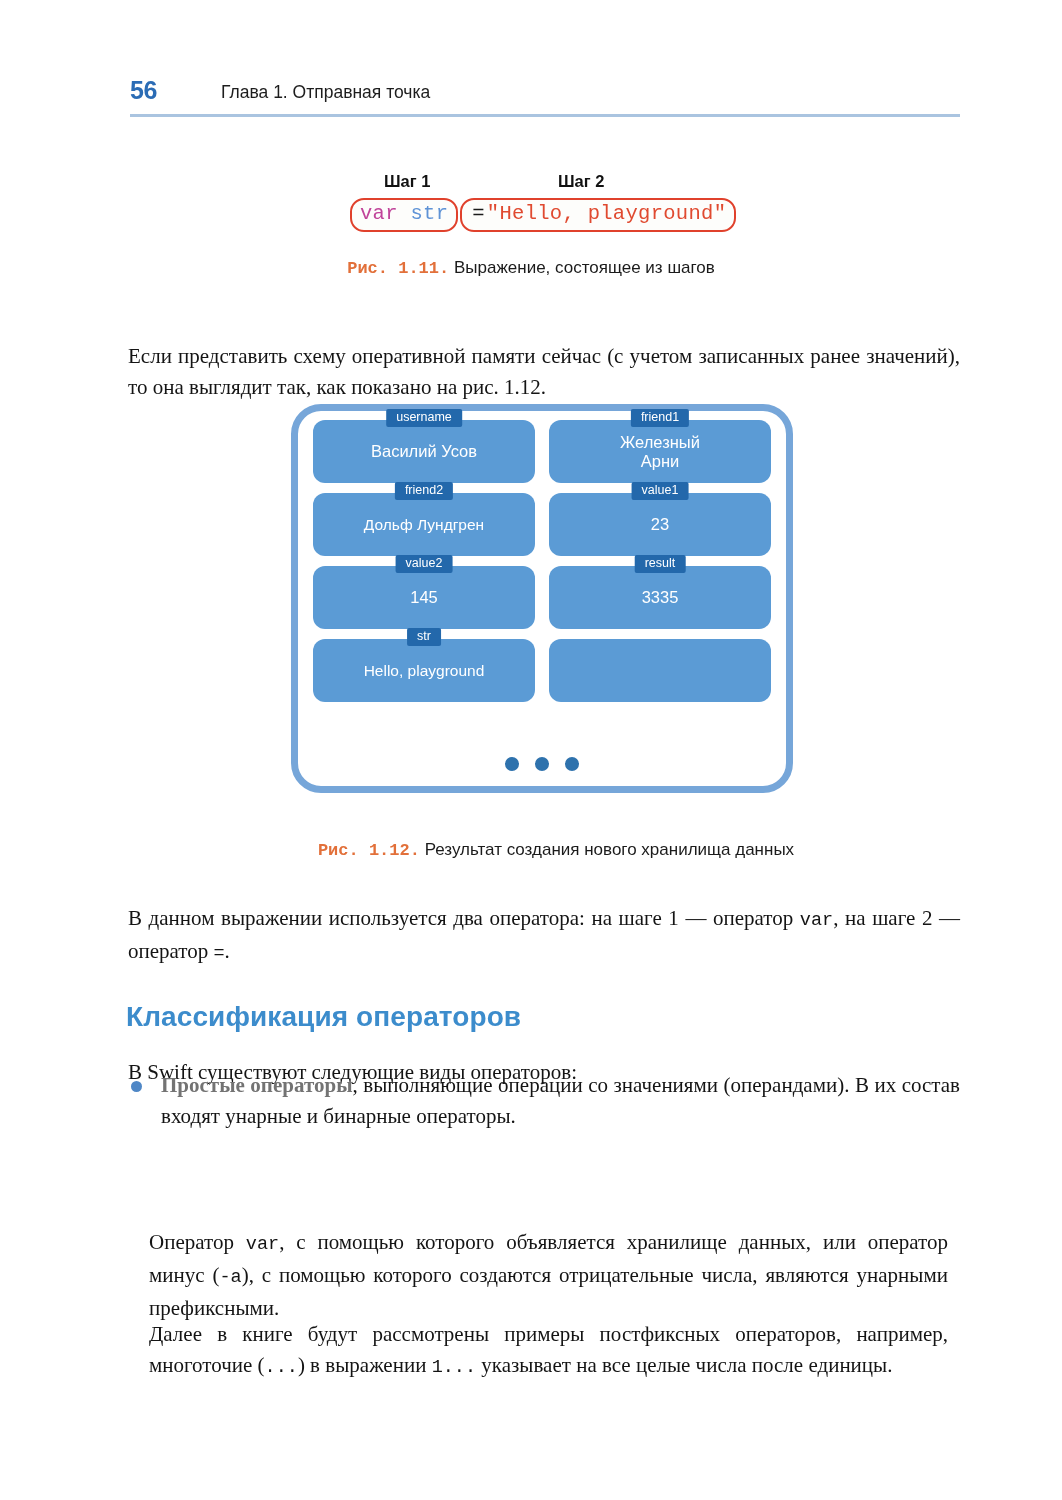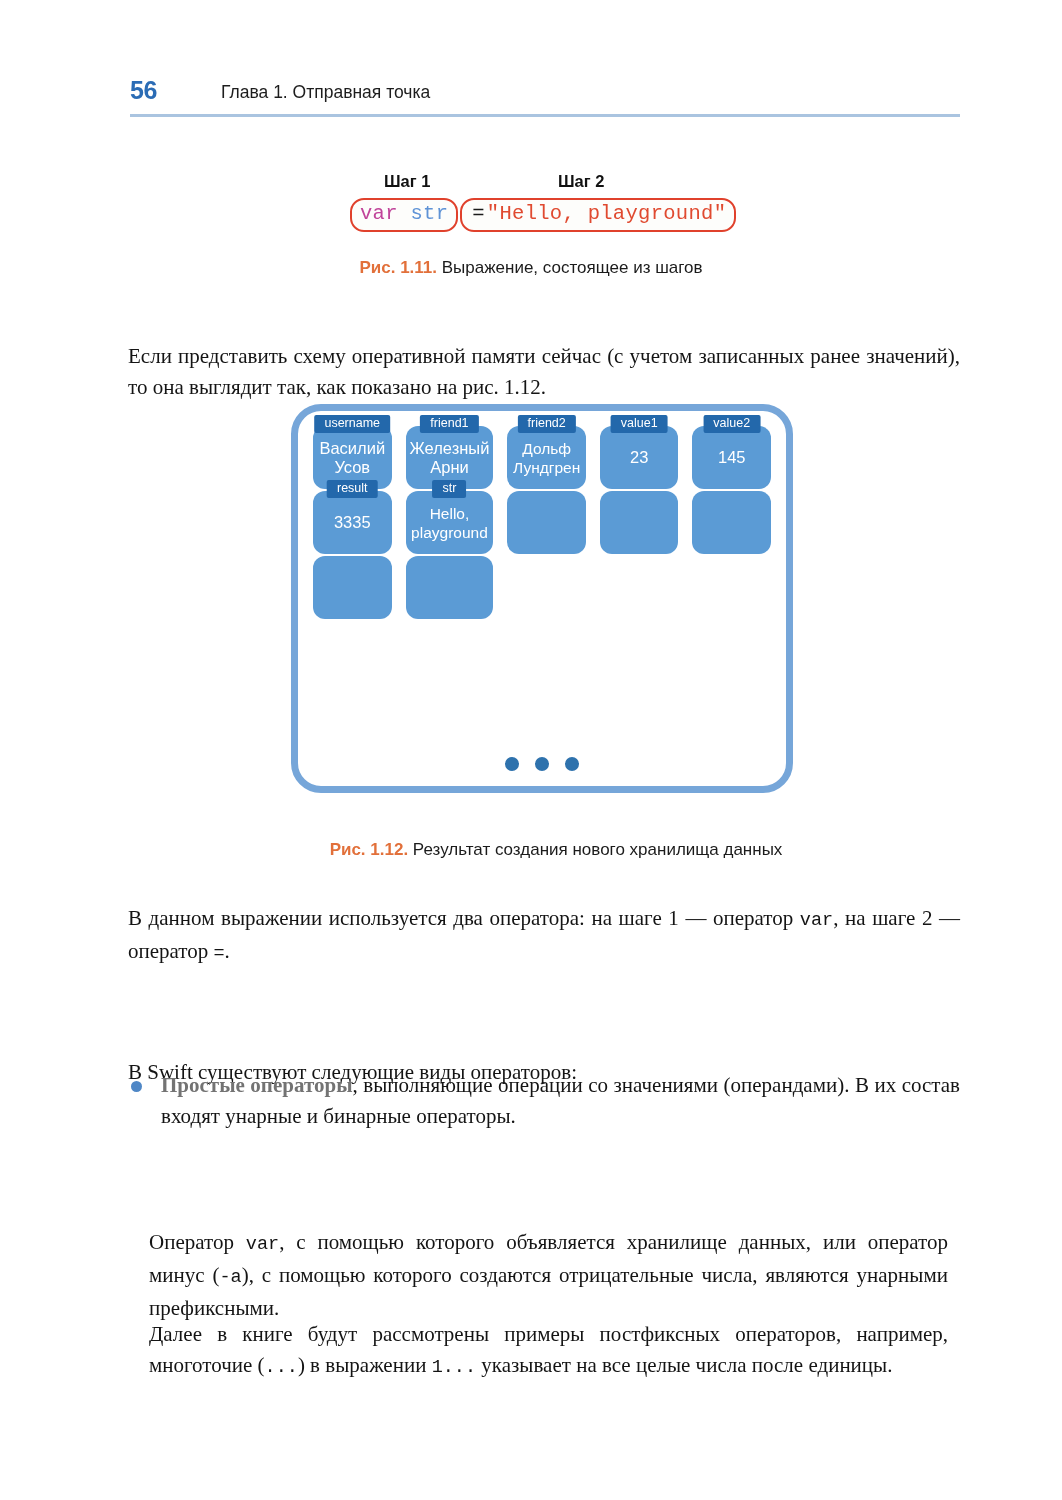--- a/index.html
+++ b/index.html
@@ -109,20 +109,21 @@
     width: 1062px;
     left: 0;
     text-align: center;
     font-family: "Liberation Sans", sans-serif;
     font-size: 17px;
     color: #1b1b1b;
   }
   .caption .cap-num {
     font-weight: bold;
     color: #e2703a;
+    font-family: Liberation Mono, monospace;
   }
   #caption-111 { top: 258px; }
   #caption-112 { top: 840px; padding-left: 25px; }
 
   
   .para {
     position: absolute;
     left: 128px;
     width: 832px;
     font-family: "Liberation Serif", serif;
@@ -150,26 +151,26 @@
     position: absolute;
     inset: 0;
     border: 7px solid #76a6d9;
     border-radius: 30px;
     background: #ffffff;
     box-sizing: border-box;
   }
   .mem-grid {
     position: absolute;
     left: 22px;
-    top: 22px;
+    top: 16px;
     width: 458px;
     display: grid;
-    grid-template-columns: repeat(5, 1fr);
+    grid-template-columns: repeat(2, 1fr);
     grid-template-rows: repeat(4, 63px);
-    gap: 2px 14px;
+    gap: 10px 14px;
   }
   .mem-cell {
     position: relative;
     background: #5b9bd5;
     border-radius: 12px;
     display: flex;
     align-items: center;
     justify-content: center;
     text-align: center;
     font-family: "Liberation Sans", sans-serif;
@@ -352,20 +353,21 @@
       <span class="mem-dot"></span>
     </div>
   </div>
 
   <div class="caption" id="caption-112">
     <span class="cap-num">Рис. 1.12.</span><span> Результат создания нового хранилища данных</span>
   </div>
 
   <p class="para" id="para-ops"><span>В данном выражении используется два оператора: на шаге 1 — оператор </span><span class="mono">var</span><span>, на шаге 2 — оператор </span><span class="mono">=</span><span>.</span></p>
 
+  <h2 class="section-heading">Классификация операторов</h2>
 
   <p class="para" id="para-section-intro" style="top:1036px">В Swift существуют следующие виды операторов:</p>
 
   <div class="bullets">
     <div class="bullet-item">
       <span class="bullet-dot"></span>
       <span class="bullet-lead">Простые операторы</span><span>, выполняющие операции со значениями (операндами). В их состав входят унарные и бинарные операторы.</span>
     </div>
   </div>
 

